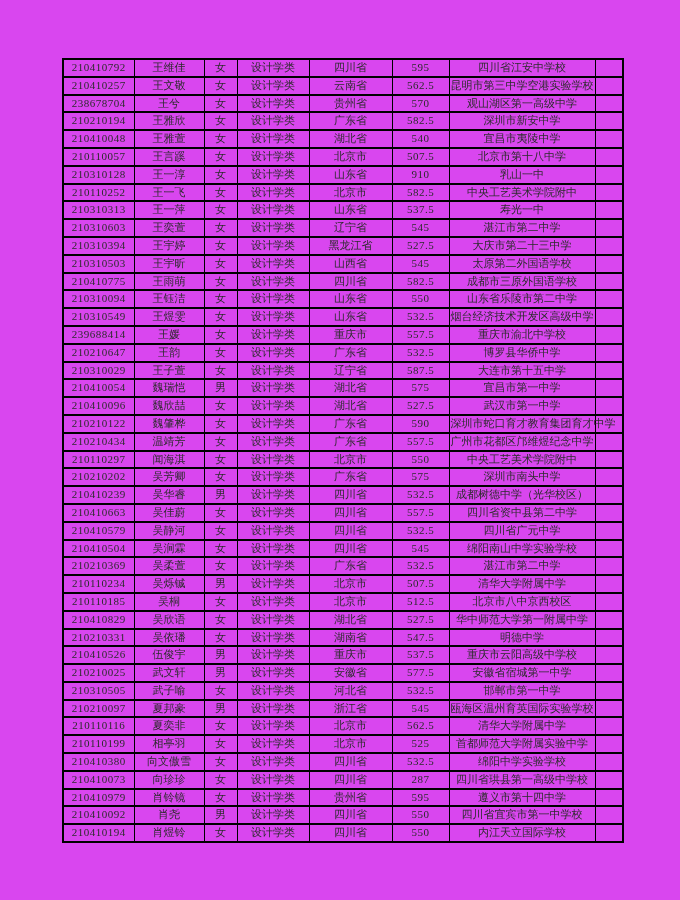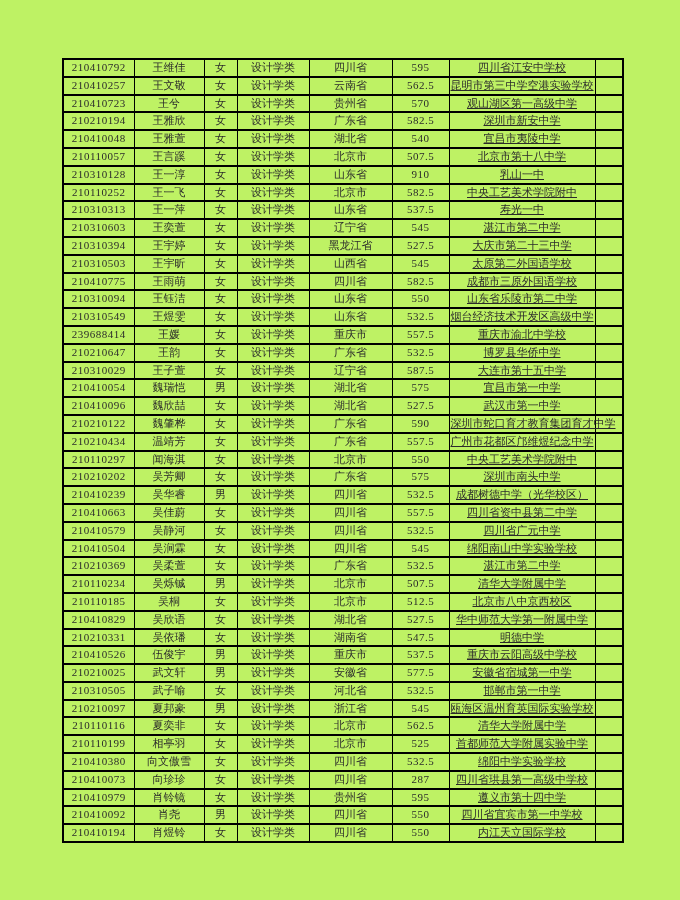--- a/index.html
+++ b/index.html
@@ -8,21 +8,21 @@
     background: #ffffff;
     width: 680px;
     height: 900px;
     overflow: hidden;
     font-family: "Liberation Serif", "DejaVu Serif", serif;
   }
   .page {
     position: relative;
     width: 680px;
     height: 900px;
-    background: #bef264;
+    background: #d946ef;
   }
   .table-wrap {
     position: absolute;
     left: 62px;
     top: 58px;
   }
   table.results {
     border-collapse: collapse;
     table-layout: fixed;
     width: 560px;
@@ -44,21 +44,21 @@
   }
   table.results {
     border: 2px solid #000;
   }
   .col-id      { width: 71px; letter-spacing: 0.5px; }
   .col-name    { width: 70px; }
   .col-gender  { width: 33px; }
   .col-category{ width: 72px; }
   .col-province{ width: 83px; }
   .col-score   { width: 57px; letter-spacing: 0.5px; }
-  .col-school  { width: 146px; text-decoration: underline; }
+  .col-school  { width: 146px; }
   .col-blank   { width: 28px; }
 </style>
 </head>
 <body>
 
 <div class="page">
   <div class="table-wrap">
     <table class="results">
       <colgroup>
         <col class="col-id">
@@ -85,21 +85,21 @@
             <td class="col-id">210410257</td>
             <td class="col-name">王文敬</td>
             <td class="col-gender">女</td>
             <td class="col-category">设计学类</td>
             <td class="col-province">云南省</td>
             <td class="col-score">562.5</td>
             <td class="col-school">昆明市第三中学空港实验学校</td>
             <td class="col-blank"></td>
           </tr>
           <tr>
-            <td class="col-id">210410723</td>
+            <td class="col-id">238678704</td>
             <td class="col-name">王兮</td>
             <td class="col-gender">女</td>
             <td class="col-category">设计学类</td>
             <td class="col-province">贵州省</td>
             <td class="col-score">570</td>
             <td class="col-school">观山湖区第一高级中学</td>
             <td class="col-blank"></td>
           </tr>
           <tr>
             <td class="col-id">210210194</td>

